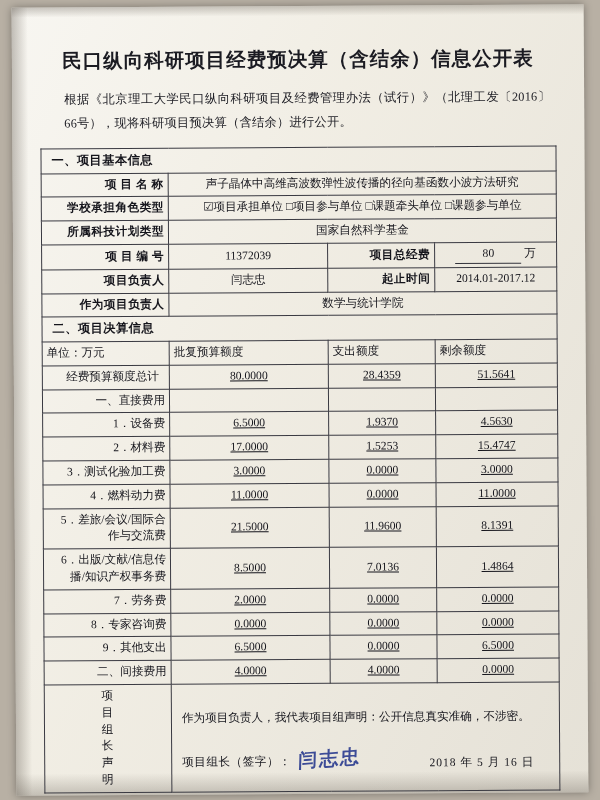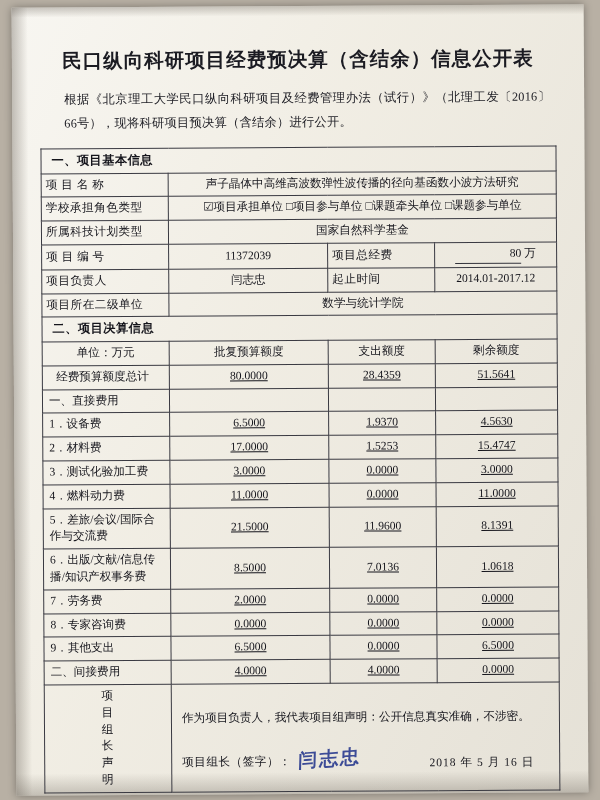--- a/index.html
+++ b/index.html
@@ -62,44 +62,45 @@
     vertical-align: middle;
     line-height: 1.45;
   }
   .sec-head {
     font-weight: bold;
     letter-spacing: 0.5px;
     padding-left: 10px !important;
     font-size: 12.2px;
   }
   .lab {
-    text-align: left;
+    text-align: right;
     letter-spacing: 0.5px;
     white-space: nowrap;
+    font-weight: bold;
   }
   .val {
     text-align: center;
   }
   .colhead {
-    text-align: center;
+    text-align: left;
     font-weight: normal;
   }
   .num {
     text-align: center;
     text-decoration: underline;
   }
   .itemname {
-    text-align: left;
+    text-align: right;
     padding-left: 6px !important;
   }
   .money-underline {
     display: inline-block;
     border-bottom: 1px solid #33333b;
     min-width: 66px;
-    text-align: right;
+    text-align: center;
   }
   .sig-cell {
     height: 62px;
     vertical-align: top;
     padding-top: 8px !important;
   }
   .decl-label {
     text-align: center;
     line-height: 1.6;
     letter-spacing: 1px;
@@ -201,41 +202,41 @@
       </tr>
 
       <tr>
         <td class="lab">项目负责人</td>
         <td class="val">闫志忠</td>
         <td class="lab">起止时间</td>
         <td class="val">2014.01-2017.12</td>
       </tr>
 
       <tr>
-        <td class="lab">项目所在二级单位</td>
+        <td class="lab">作为项目负责人</td>
         <td class="val" colspan="3">数学与统计学院</td>
       </tr>
 
       <tr>
         <td class="sec-head" colspan="4">
           
           <span>二、项目决算信息</span>
         </td>
       </tr>
 
       <tr>
         <td class="colhead">单位：万元</td>
         <td class="colhead">批复预算额度</td>
         <td class="colhead">支出额度</td>
         <td class="colhead">剩余额度</td>
       </tr>
       </tbody>
         <tbody id="budget-rows">
           <tr>
-            <td class="itemname" style="text-align: right; padding-right: 20px;">经费预算额度总计</td>
+            <td class="itemname" style="text-align: right; padding-right: 10px;">经费预算额度总计</td>
             <td class="num">80.0000</td>
             <td class="num">28.4359</td>
             <td class="num">51.5641</td>
           </tr>
           <tr>
             <td class="itemname">一、直接费用</td>
             <td class="num"></td>
             <td class="num"></td>
             <td class="num"></td>
           </tr>
@@ -266,21 +267,21 @@
           <tr>
             <td class="itemname">5．差旅/会议/国际合作与交流费</td>
             <td class="num">21.5000</td>
             <td class="num">11.9600</td>
             <td class="num">8.1391</td>
           </tr>
           <tr>
             <td class="itemname">6．出版/文献/信息传播/知识产权事务费</td>
             <td class="num">8.5000</td>
             <td class="num">7.0136</td>
-            <td class="num">1.0618</td>
+            <td class="num">1.4864</td>
           </tr>
           <tr>
             <td class="itemname">7．劳务费</td>
             <td class="num">2.0000</td>
             <td class="num">0.0000</td>
             <td class="num">0.0000</td>
           </tr>
           <tr>
             <td class="itemname">8．专家咨询费</td>
             <td class="num">0.0000</td>

